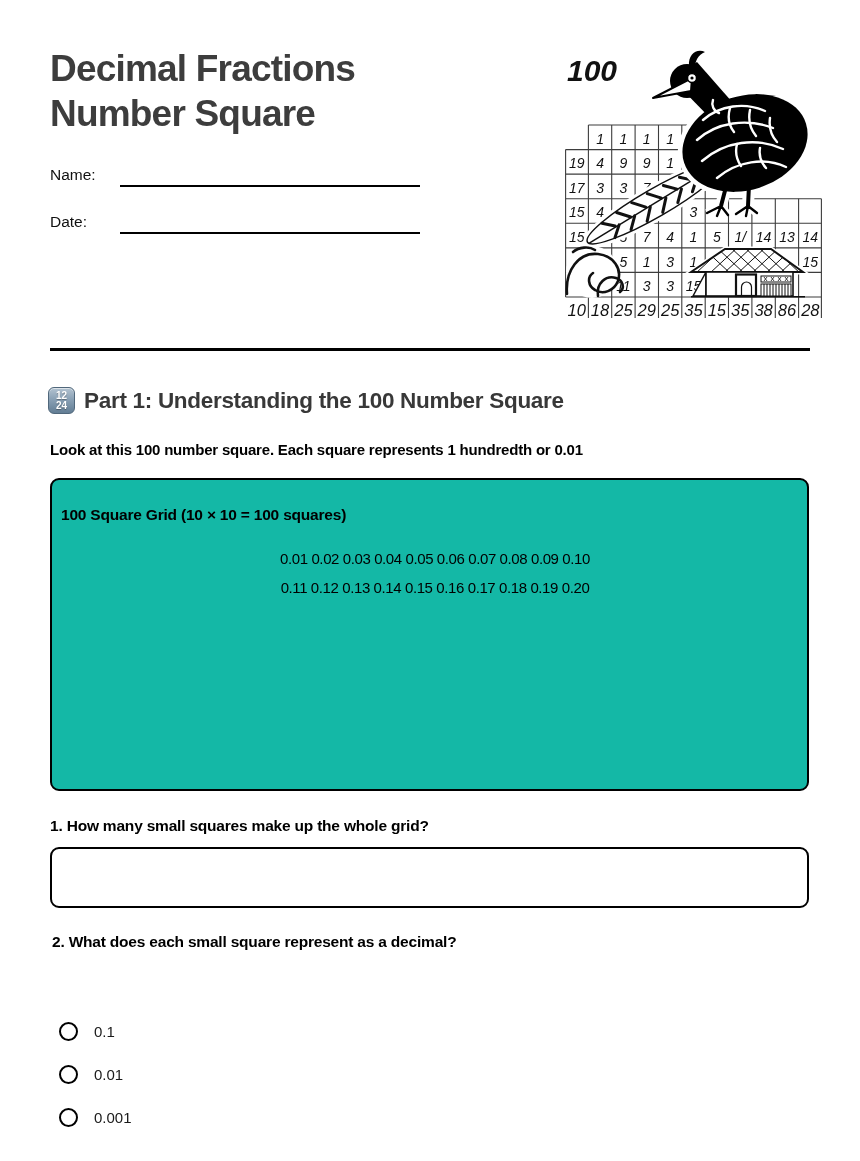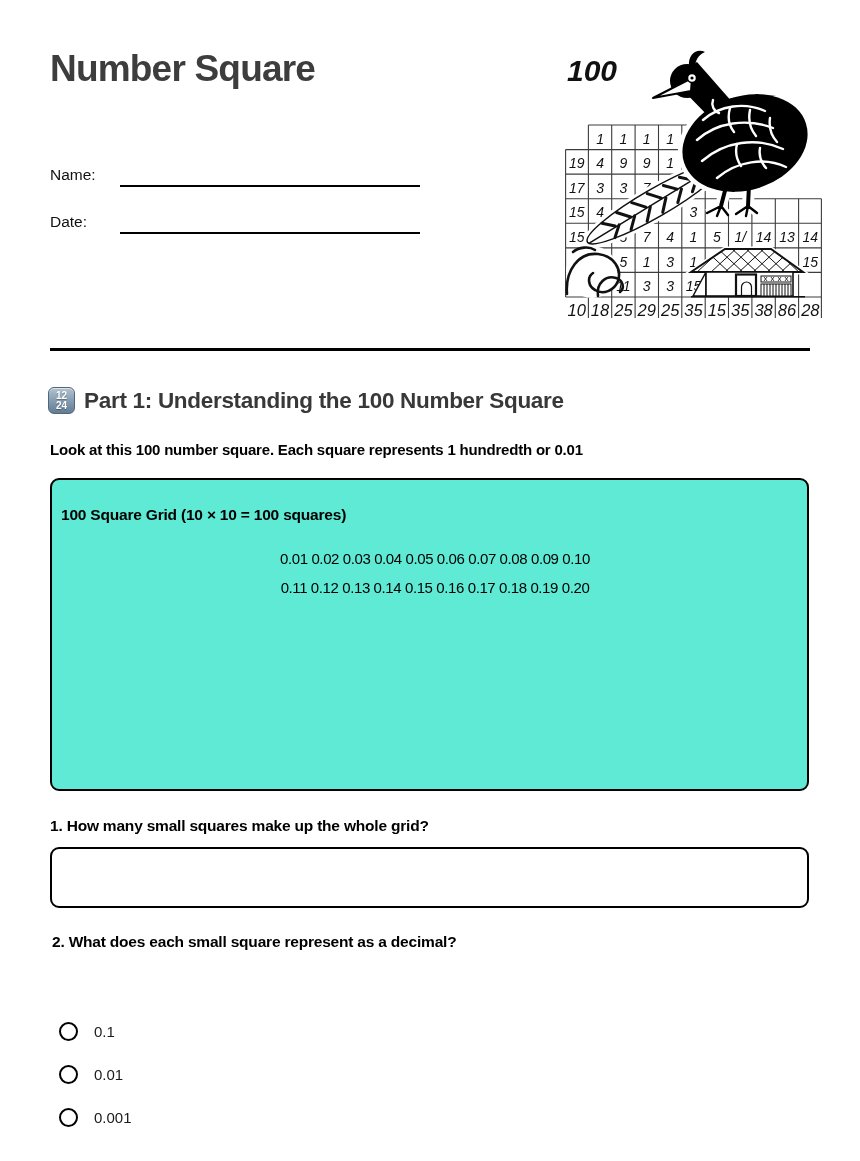--- a/index.html
+++ b/index.html
@@ -38,21 +38,21 @@
     border:1px solid #50677b; box-shadow:inset 0 1px 0 rgba(255,255,255,.55);
     display:flex; flex-direction:column; align-items:center; justify-content:center;
     color:#fff; font-size:10px; font-weight:bold; line-height:9.5px;
     text-shadow:0 1px 1px rgba(0,0,0,.35);
   }
   .part-title { font-size:22.5px; font-weight:bold; color:#383838; letter-spacing:-0.3px; }
   .intro-text { left:50px; top:441px; font-size:15px; font-weight:bold; letter-spacing:-0.2px; }
 
   .grid-box {
     left:50px; top:478px; width:759px; height:313px;
-    border:2.5px solid #000; border-radius:9px; background:#5eead4;
+    border:2.5px solid #000; border-radius:9px; background:#14b8a6;
   }
   .grid-box-title { margin:26px 0 0 9px; font-size:15.5px; font-weight:bold; letter-spacing:-0.2px; }
   .grid-box-row { margin:26px 0 0 11px; font-size:15px; letter-spacing:-0.4px;text-align:center; }
   .grid-box-row + .grid-box-row { margin-top:12px; }
 
   .question { font-size:15.5px; font-weight:bold; letter-spacing:-0.2px; }
   .q1-label { left:50px; top:817px; }
   .answer-box {
     left:50px; top:847px; width:759px; height:61px;
     border:2.5px solid #000; border-radius:9px; background:#fff; cursor:text;
@@ -64,20 +64,21 @@
   .radio-circle {
     width:19px; height:19px; border:2.6px solid #000; border-radius:50%;
     background:#fff; flex:0 0 auto; cursor:pointer;
   }
   .option-label { margin-left:16px; font-size:15px; color:#1a1a1a; }
 </style>
 </head>
 <body>
 
 <div class="abs page-title">
+  <div>Decimal Fractions</div>
   <div>Number Square</div>
 </div>
 
 <span class="abs field-label name-label">Name:</span>
 <div class="abs field-line name-line"></div>
 
 <span class="abs field-label date-label">Date:</span>
 <div class="abs field-line date-line"></div>
 
 <div class="abs illustration">

